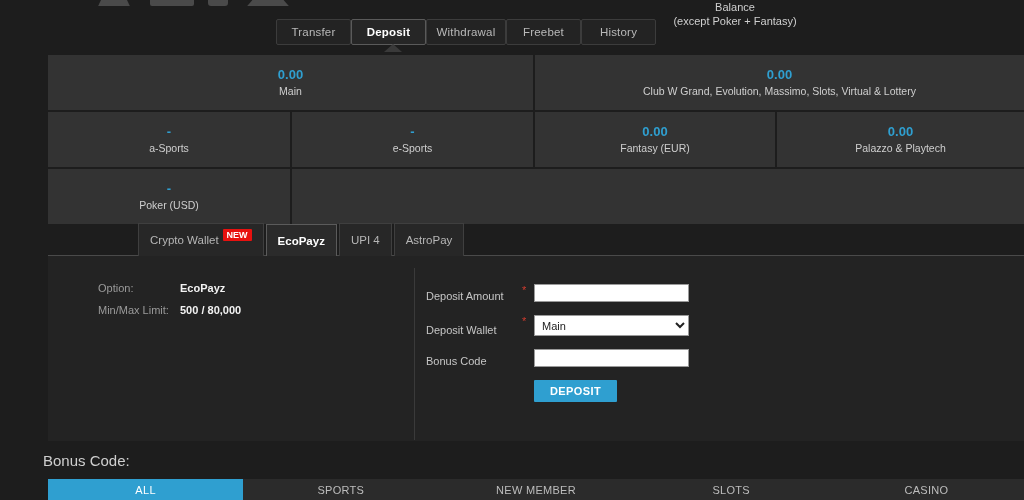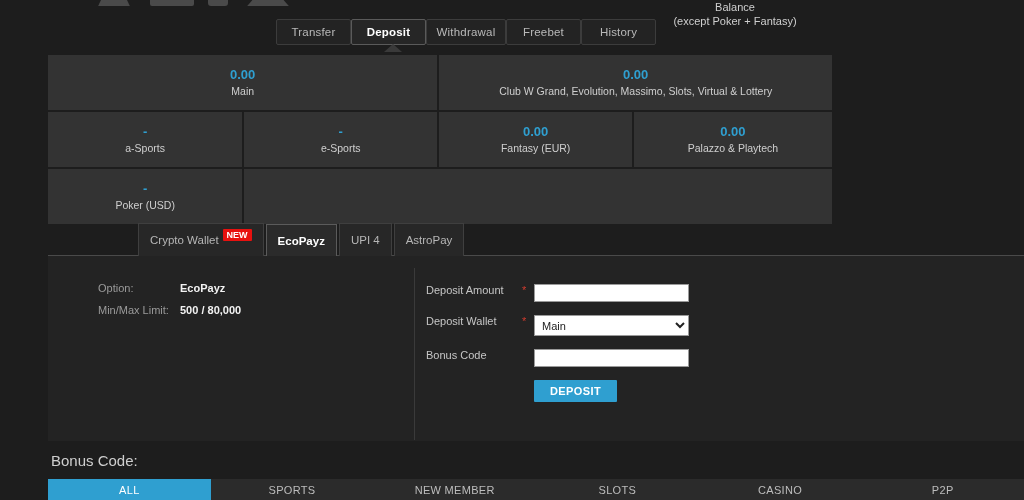--- a/index.html
+++ b/index.html
@@ -40,21 +40,21 @@
   .navtab.wide { width: 80px; }
   .navtab.active { color: #fff; font-weight: bold; border-color: #5a5a5a; background: #262626; }
   .nav-pointer {
     position: absolute; left: 384px; top: 44px;
     width: 0; height: 0;
     border-left: 9px solid transparent; border-right: 9px solid transparent;
     border-bottom: 8px solid #3a3a3a;
   }
 
   
-  .bal-grid { position: absolute; left: 48px; top: 55px; width: 784px; }
+  .bal-grid { position: absolute; left: 48px; top: 55px; width: 976px; }
   .bal-row { display: flex; border-bottom: 2px solid #1d1d1d; }
   .bal-cell {
     background: #333333; height: 55px;
     display: flex; flex-direction: column; align-items: center; justify-content: center;
     border-right: 2px solid #1d1d1d;
   }
   .bal-cell.empty { background: #333333; }
   .bal-cell:last-child { border-right: none; }
   .bal-amt { color: #2f9fd0; font-size: 13px; font-weight: bold; line-height: 16px; }
   .bal-amt.dash { font-size: 13px; }
@@ -85,42 +85,42 @@
   
   .panel { position: absolute; left: 48px; top: 256px; width: 976px; height: 185px; background: #232323; }
   .panel-divider { position: absolute; left: 366px; top: 12px; width: 1px; height: 172px; background: #3a3a3a; }
 
   .info { position: absolute; left: 50px; top: 26px; font-size: 11px; }
   .info-row { display: flex; margin-bottom: 10px; }
   .info-label { width: 82px; color: #9a9a9a; }
   .info-value { color: #f2f2f2; font-weight: bold; }
 
   .form { position: absolute; left: 378px; top: 28px; }
-  .frow { display: flex; align-items: flex-start; margin-bottom: 13px; }
+  .frow { display: flex; align-items: flex-end; margin-bottom: 13px; }
   .flabel { width: 96px; color: #c6c6c6; font-size: 11px; }
   .freq { width: 12px; color: #d23b2e; font-size: 11px; line-height: 8px; align-self: flex-start; padding-top: 2px; }
   .finput {
     width: 155px; height: 18px; background: #ffffff;
     border: 1px solid #9a9a9a; outline: none;
     font-family: "Liberation Sans", sans-serif; font-size: 11px; color: #222; padding: 0 4px;
   }
   .fselect {
     width: 155px; height: 21px; background: #ffffff;
     border: 1px solid #9a9a9a; outline: none; color: #222;
     font-family: "Liberation Sans", sans-serif; font-size: 11px; padding: 0 3px;
   }
   .btn-deposit {
     margin-left: 108px; background: #2f9fd0; color: #ffffff;
     border: none; font-family: "Liberation Sans", sans-serif;
     font-size: 11px; font-weight: bold; letter-spacing: .4px;
     padding: 5px 16px; cursor: pointer; border-radius: 1px;
   }
 
   
-  .bonus-title { position: absolute; left: 51px; top: 452px; color: #cfcfcf; font-size: 15px; }
+  .bonus-title { position: absolute; left: 43px; top: 452px; color: #cfcfcf; font-size: 15px; }
   .cat-bar { position: absolute; left: 48px; top: 479px; width: 976px; height: 21px; display: flex; background: #2b2b2b; }
   .cat { flex: 1; display: flex; align-items: center; justify-content: center;
          color: #bdbdbd; font-size: 11px; cursor: pointer; letter-spacing: .3px; }
   .cat.active { background: #2f9fd0; color: #ffffff; }
 </style>
 </head>
 <body>
 
 <div id="app">
 
@@ -244,16 +244,15 @@
   </div>
 
   <div class="bonus-title">Bonus Code:</div>
 
   <div class="cat-bar">
     <div class="cat active">ALL</div>
     <div class="cat">SPORTS</div>
     <div class="cat">NEW MEMBER</div>
     <div class="cat">SLOTS</div>
     <div class="cat">CASINO</div>
-    <div class="cat">P2P</div>
   </div>
 
 </div>
 
 </body></html>

